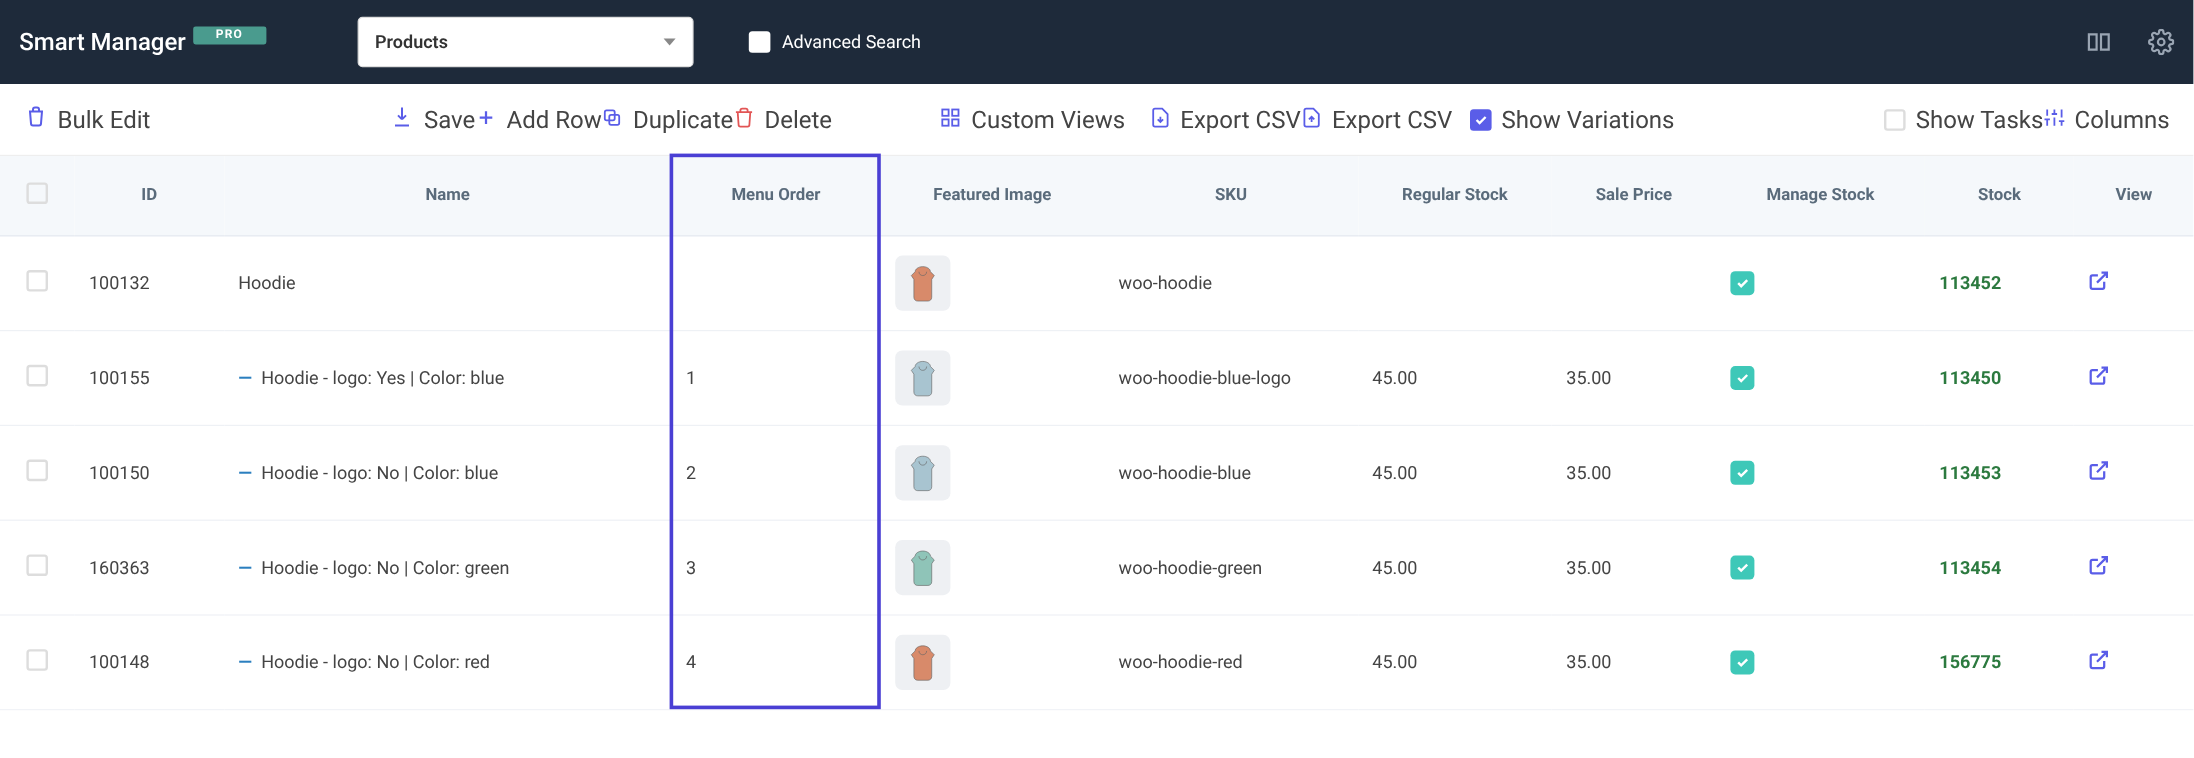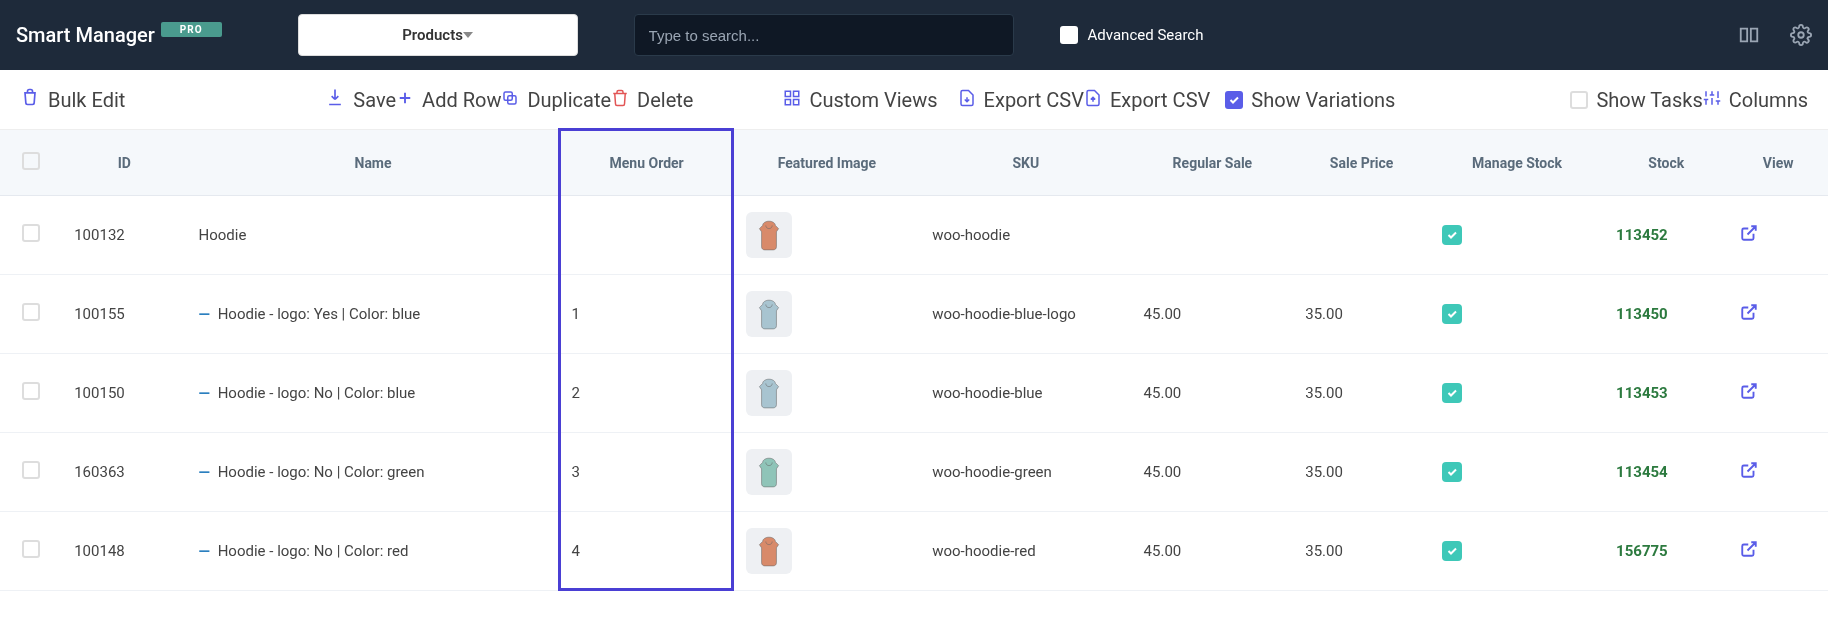--- a/index.html
+++ b/index.html
@@ -1,20 +1,20 @@
 <!DOCTYPE html>
 <html><head>
 <meta charset="utf-8">
 <style>
   * { box-sizing: border-box; margin: 0; padding: 0; }
   body { font-family: -apple-system, BlinkMacSystemFont, "Segoe UI", Roboto, sans-serif; font-size: 14px; color: #333; background: #fff; }
   .topbar { background: #1e2a3a; height: 70px; display: flex; align-items: center; padding: 0 16px; gap: 16px; }
   .brand { color: #fff; font-size: 20px; font-weight: 500; display: flex; align-items: center; gap: 6px; }
   .badge-pro { background: #4a9b8e; color: #fff; font-size: 10px; font-weight: 700; letter-spacing: 1px; padding: 2px 19px; border-radius: 2px; position: relative; top: -6px; }
-  .dash-select { width: 280px; height: 42px; background: #fff; border: 1px solid #ddd; border-radius: 4px; padding: 0 14px; font-size: 15px; font-weight: 600; color: #333; display: flex; align-items: center; justify-content: center; cursor: pointer; margin-left: 60px; }
+  .dash-select { width: 280px; height: 42px; background: #fff; border: 1px solid #ddd; border-radius: 4px; padding: 0 14px; font-size: 15px; font-weight: 600; color: #333; display: flex; align-items: center; justify-content: space-between; cursor: pointer; margin-left: 60px; }
   .caret { width: 0; height: 0; border-left: 5px solid transparent; border-right: 5px solid transparent; border-top: 6px solid #888; }
   .search-box { width: 380px; height: 42px; background: #0f1825; border: 1px solid #2a3a4a; border-radius: 4px; color: #9aa5b3; padding: 0 14px; font-size: 15px; outline: none; margin-left: 40px; }
   .search-box::placeholder { color: #9aa5b3; }
   .adv { display: flex; align-items: center; gap: 10px; color: #fff; font-size: 15px; cursor: pointer; margin-left: 30px;}
   .square { width: 18px; height: 18px; background: #fff; border-radius: 3px; display: inline-block; }
   .top-right { margin-left: auto; display: flex; align-items: center; gap: 30px; }
   .top-icon { color: #9aa5b3; cursor: pointer; display:flex; }
   .toolbar { height: 60px; display: flex; align-items: center; padding: 0 20px; border-bottom: 1px solid #eee; font-size: 20px; color: #444; }
   .tool-btn { display: flex; align-items: center; gap: 8px; cursor: pointer; }
   .ico-indigo { color: #5a5de8; }
@@ -49,21 +49,20 @@
 
 <div class="topbar">
   <div class="brand">
     <span>Smart Manager</span>
     <span class="badge-pro">PRO</span>
   </div>
   <div class="dash-select">
     <span>Products</span>
     <span class="caret"></span>
   </div>
-  <input class="search-box" placeholder="Type to search..." style="">
   <label class="adv">
     <span class="square"></span>
     <span>Advanced Search</span>
   </label>
   <div class="top-right">
     <span class="top-icon">
       <svg width="22" height="22" viewBox="0 0 24 24" fill="none" stroke="currentColor" stroke-width="2">
           <path d="M3 5h7v14H3zM14 5h7v14h-7z"></path>
         </svg>
     </span>
@@ -177,21 +176,21 @@
 <div class="table-wrap">
 <table class="table">
   <thead>
     <tr>
       <th class="col-check"><span class="cbx"></span></th>
       <th class="col-id">ID</th>
       <th class="col-name">Name</th>
       <th class="col-menuorder">Menu Order</th>
       <th class="col-img">Featured Image</th>
       <th class="col-sku">SKU</th>
-      <th class="col-regprice">Regular Sale</th>
+      <th class="col-regprice">Regular Stock</th>
       <th class="col-saleprice">Sale Price</th>
       <th class="col-manage">Manage Stock</th>
       <th class="col-stock">Stock</th>
       <th class="col-view">View</th>
     </tr>
   </thead>
   <tbody id="tbody">
         <tr>
           <td class="col-check"><span class="cbx"></span></td>
           <td>100132</td>

